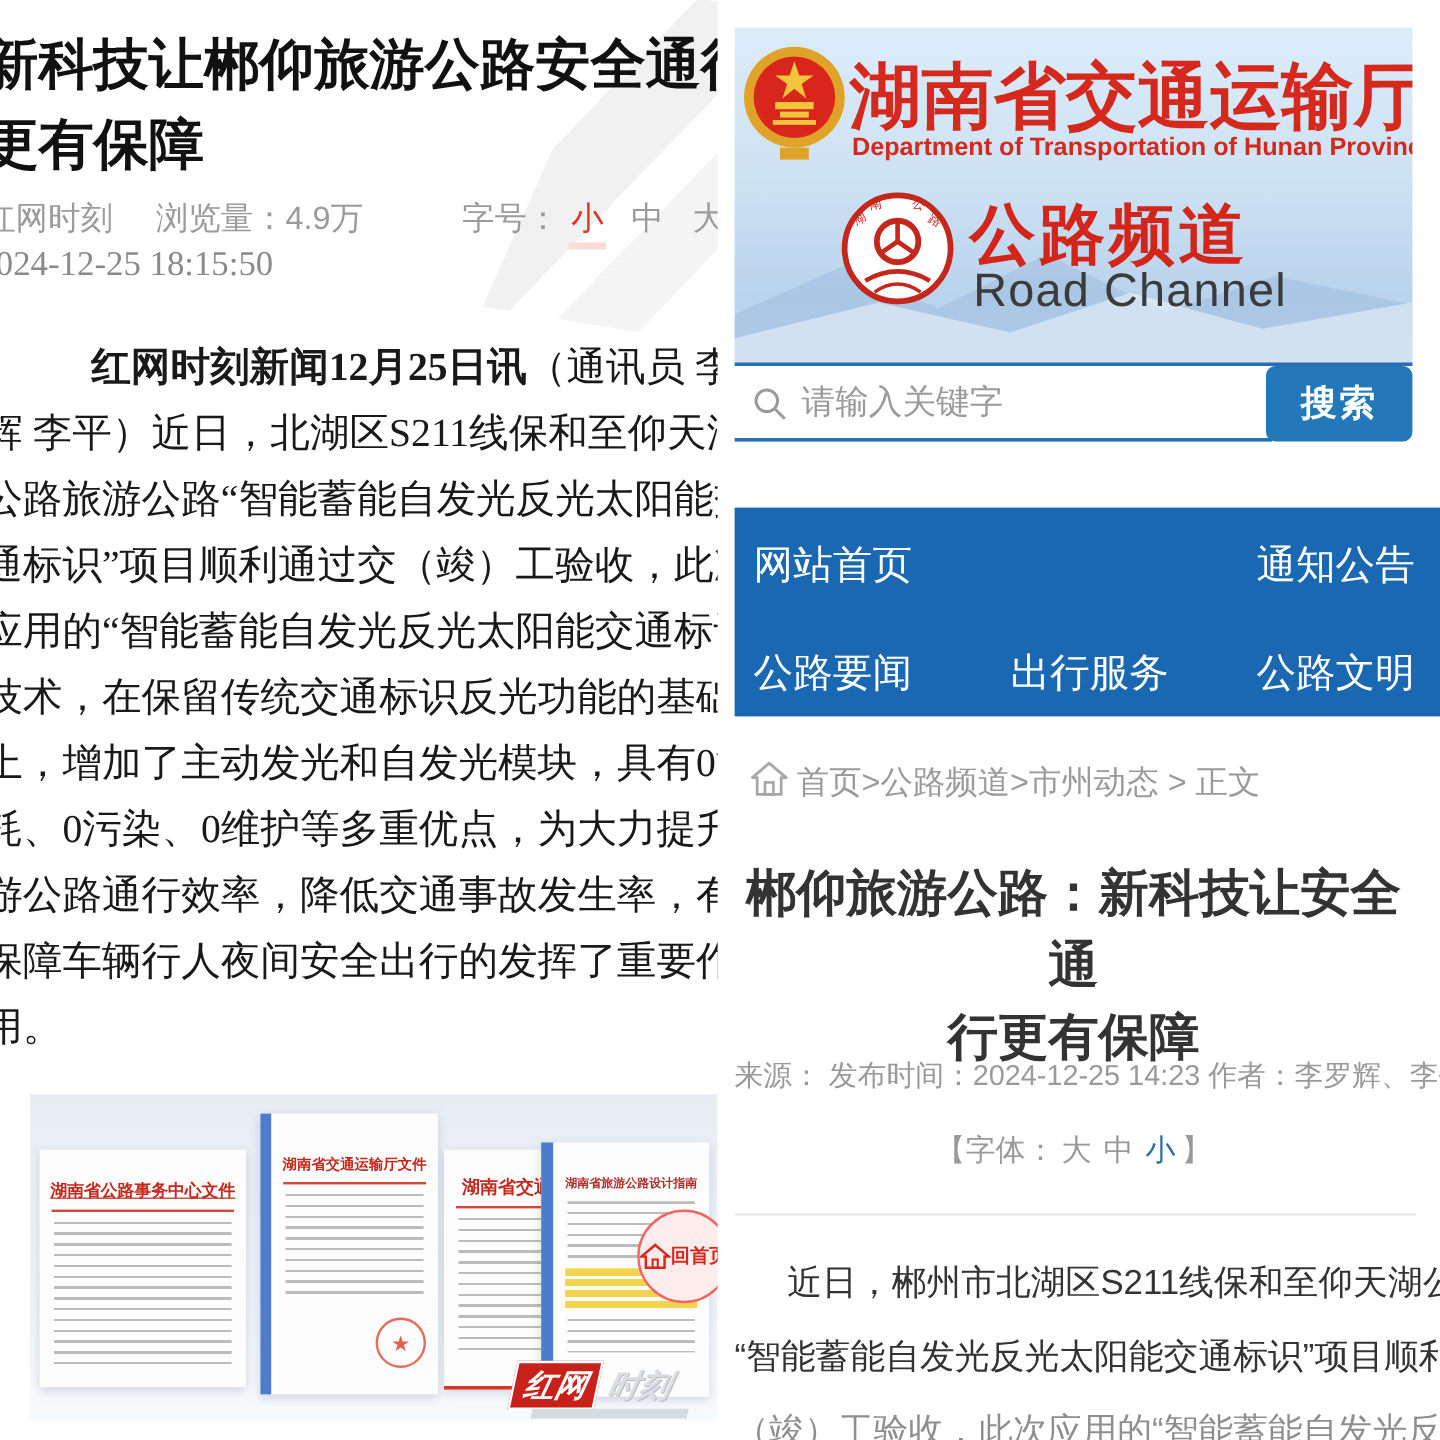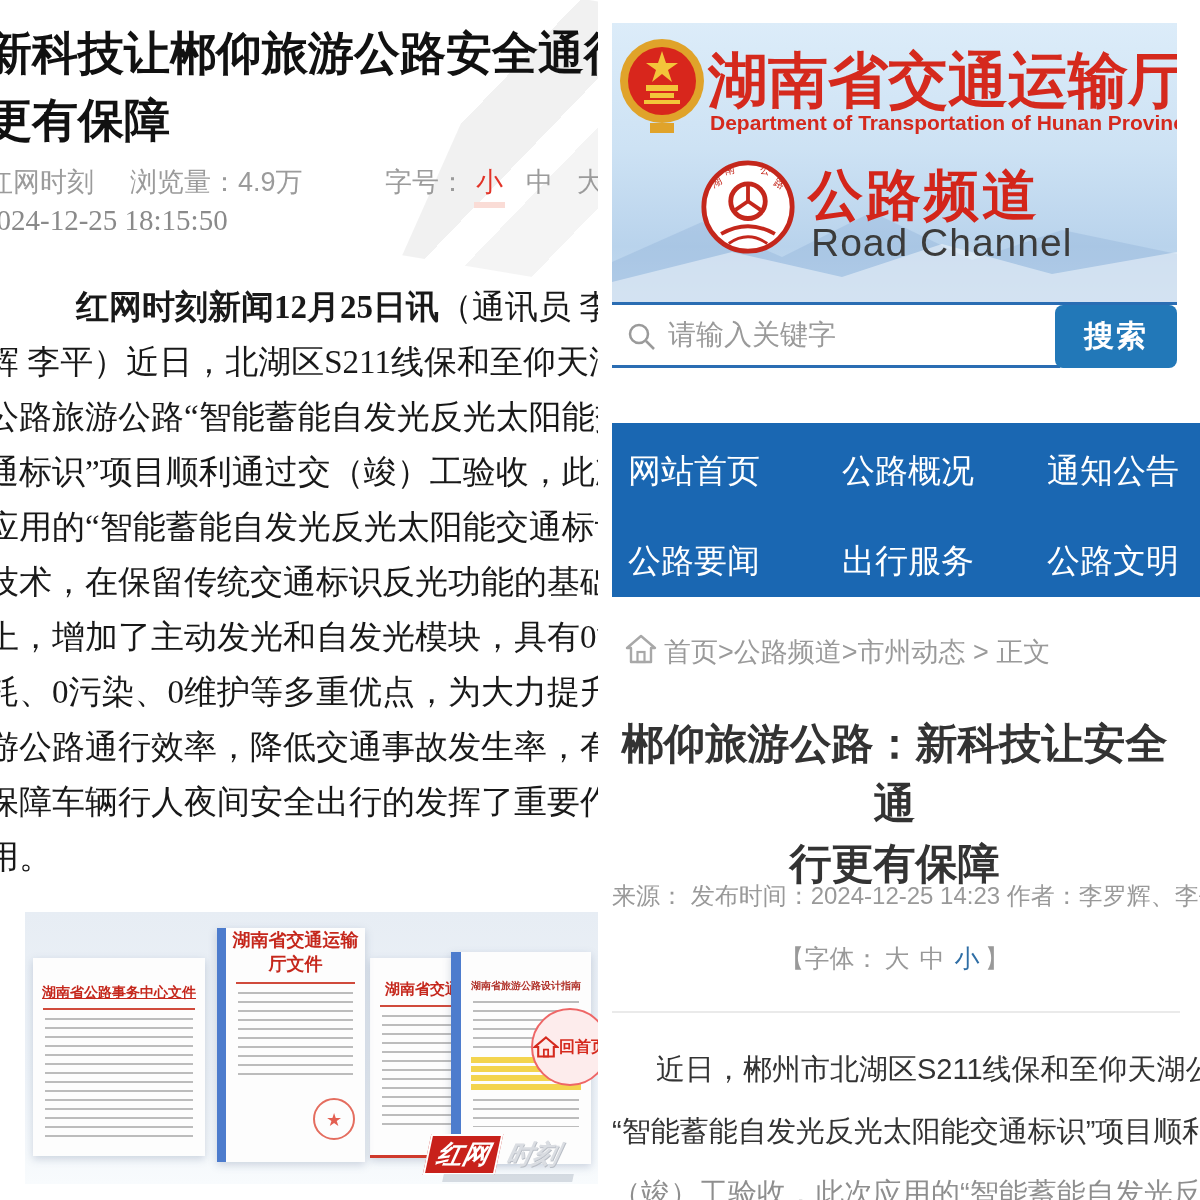--- a/index.html
+++ b/index.html
@@ -41,21 +41,21 @@
         overflow:hidden; background:linear-gradient(180deg,#e7edf4 0%,#eef3f8 60%,#f8fbfd 100%); }
   .doc { position:absolute; background:#fdfdfd; box-shadow:0 3px 8px rgba(80,100,140,.25); }
   .doc .dt { color:#c5271c; font-weight:bold; text-align:center; }
   .doc .redline { height:2px; background:#d04a3c; margin:6px 10px 8px; }
   .doc .lines { margin:8px 12px 0;
         background:repeating-linear-gradient(to bottom,#bcbcbc 0 2px,transparent 2px 9px); }
   .doc1 { left:8px;  top:46px; width:172px; height:198px; }
   .doc1 .dt { font-size:14px; padding-top:26px;text-decoration:underline; }
   .doc2 { left:192px; top:16px; width:148px; height:234px; z-index:2;
         border-left:9px solid #4d7ccd; }
-  .doc2 .dt { font-size:18px; }
+  .doc2 .dt { font-size:12px; padding-top:34px; }
   .seal { position:absolute; right:10px; bottom:22px; width:42px; height:42px;
         border:2px solid #e05544; border-radius:50%; color:#df4434; font-size:18px;
         text-align:center; line-height:40px; opacity:.85; }
   .doc3 { left:345px; top:46px; width:150px; height:200px; border-bottom:3px solid #d03a2c; }
   .doc3 .dt { font-size:15px; padding-top:22px; }
   .doc4 { left:426px; top:40px; width:140px; height:212px; z-index:3;
         border-left:10px solid #4d7ccd; }
   .doc4 .dt { font-size:10px; padding-top:27px; color:#b03028;text-align:center; }
   .doc4 .hl { margin:8px 10px 0; height:34px;
         background:repeating-linear-gradient(to bottom,#f3d44e 0 6px,#fdfdfd 6px 9px); }
@@ -237,21 +237,20 @@
     <input class="search-input" type="text" placeholder="请输入关键字" style="">
     <svg class="mag" width="32" height="32" viewBox="0 0 32 32">
       <circle cx="13" cy="13" r="9" fill="none" stroke="#9a9a9a" stroke-width="2.5"></circle>
       <line x1="20" y1="20" x2="28" y2="28" stroke="#9a9a9a" stroke-width="2.5"></line>
     </svg>
     <button class="search-btn">搜索</button>
   </div>
 
   <div class="nav">
     <span class="n0">网站首页</span>
-    <span class="n1">公路概况</span>
     <span class="n2">通知公告</span>
     <span class="n3">公路要闻</span>
     <span class="n4">出行服务</span>
     <span class="n5">公路文明</span>
   </div>
 
   <div class="crumb">
     <svg width="34" height="34" viewBox="0 0 34 34">
       <path d="M17 4 L31 16 L27 16 L27 30 L7 30 L7 16 L3 16 Z" fill="none" stroke="#a8a8a8" stroke-width="2.4" stroke-linejoin="round"></path>
       <rect x="13.5" y="20" width="7" height="10" fill="none" stroke="#a8a8a8" stroke-width="2.2"></rect>

